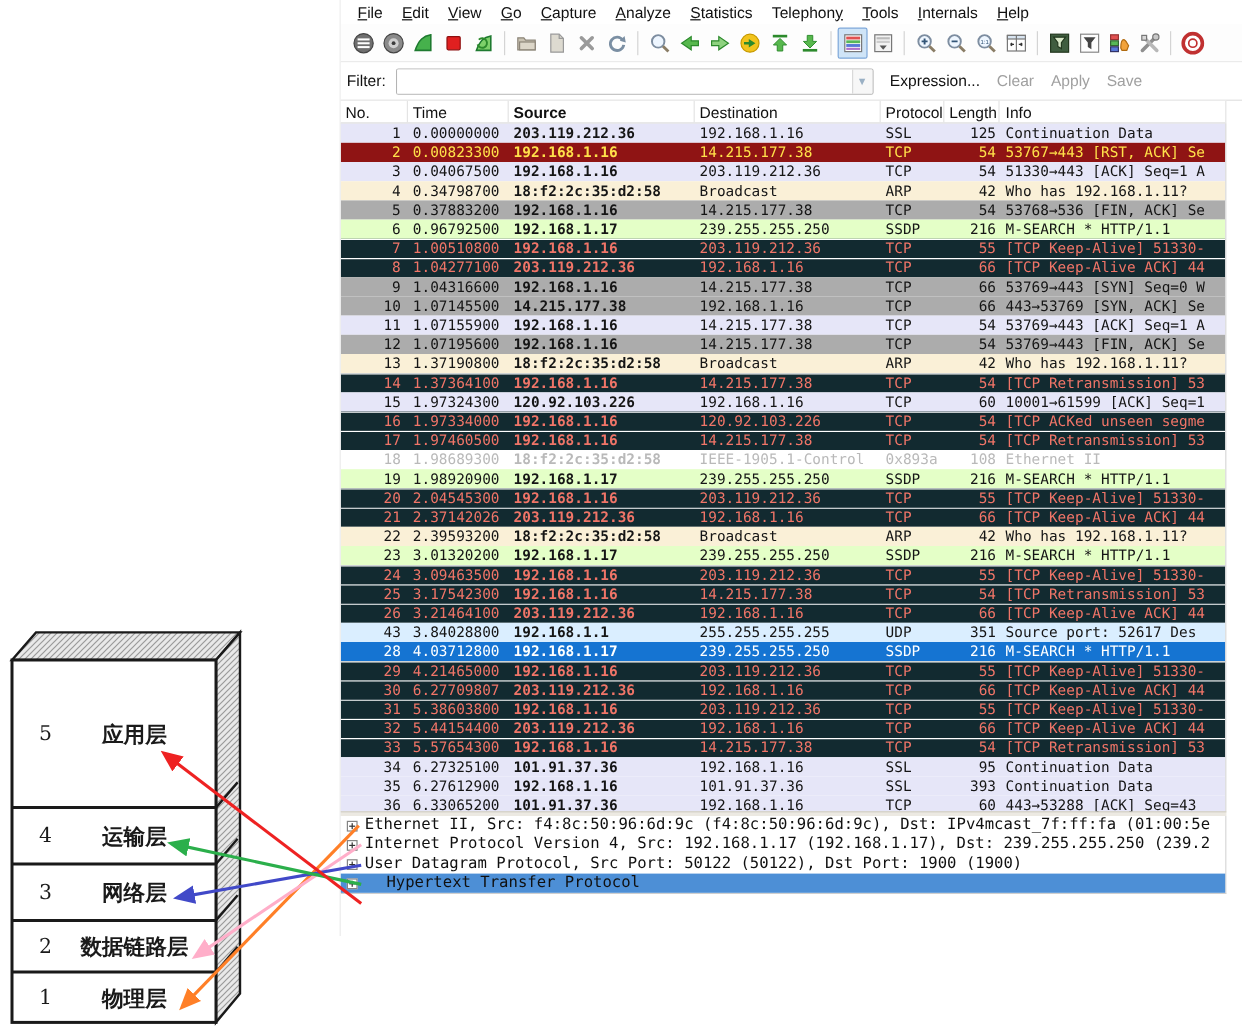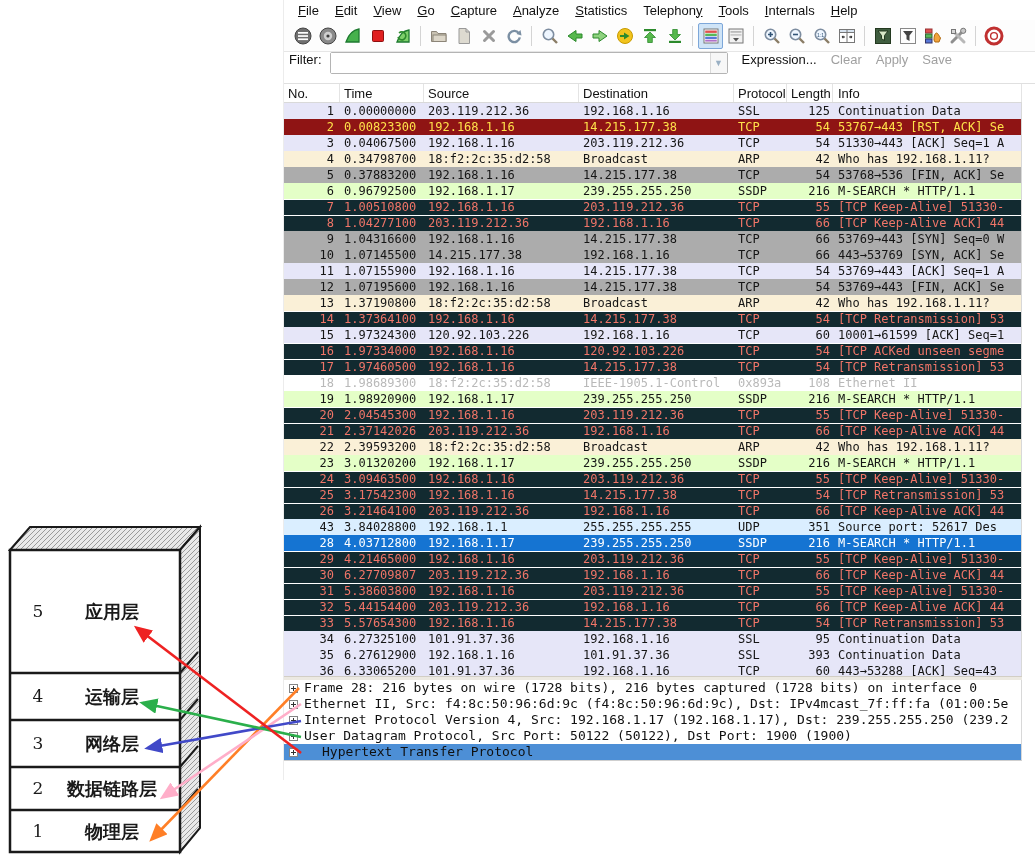--- a/index.html
+++ b/index.html
@@ -16,42 +16,42 @@
 
   
   .toolbar { height:32px; display:flex; align-items:center; padding-left:6px;
     background:#fdfdfd; border-bottom:1px solid #e6e6e6; }
   .tbtn { width:25px; height:26px; display:flex; align-items:center; justify-content:center;
     border:1px solid transparent; border-radius:2px; flex:0 0 auto; }
   .tbtn.active { background:#cfe4f7; border-color:#7da7d9; }
   .tsep { width:1px; height:20px; background:#d4d4d4; margin:0 5px; flex:0 0 auto; }
 
   
-  .filterbar { height:32px; display:flex; align-items:flex-start; font-size:13px;
+  .filterbar { height:32px; display:flex; align-items:center; font-size:13px;
     border-bottom:1px solid #e0e0e0; background:#fff; }
   .filter-label { margin-left:5px; color:#111; }
   .filter-input-wrap { margin-left:8px; width:398px; height:22px; border:1px solid #b4b4b4;
     border-radius:2px; background:#fff; display:flex; }
   .filter-input { flex:1; border:0; outline:none; font-size:12px; padding:0 4px; }
   .filter-drop { width:17px; border-left:1px solid #d9d9d9; background:#f7f7f7;
     display:flex; align-items:center; justify-content:center; color:#9ab0c4; font-size:9px; }
   .filter-btn { margin-left:14px; color:#111; }
   .filter-btn.disabled { color:#a0a0a0; }
 
   
   .plist-header { display:flex; height:19px; font-size:13px; color:#111;
     border-bottom:1px solid #d9d9d9; background:#fff; width:738px; }
   .plist-header .cell { border-right:1px solid #e4e4e4; padding-top:2px; }
   .plist { width:738px; height:573px; overflow:hidden; border-right:1px solid #d8d8d8;
     font-family:"DejaVu Sans Mono", monospace; font-size:12px; }
   .prow { display:flex; height:16px; line-height:16px; white-space:nowrap; color:#151515; }
   .cell { overflow:hidden; white-space:nowrap; flex:0 0 auto; }
   .c-no   { width:56px; text-align:right; padding-right:6px; }
   .c-time { width:84px; padding-left:4px; }
-  .c-src  { width:155px; padding-left:4px; }
+  .c-src  { width:155px; padding-left:4px;font-weight:bold; }
   .c-dst  { width:155px; padding-left:4px; }
   .c-pro  { width:53px;  padding-left:4px; }
   .c-len  { width:46px;  text-align:right; padding-right:3px; }
   .c-info { flex:1 1 auto; padding-left:5px; }
   .prow.lav   { background:#e6e6f8; }
   .prow.arp   { background:#faf0d7; }
   .prow.gray  { background:#acacac; }
   .prow.green { background:#e4ffc7; }
   .prow.udp   { background:#daeeff; }
   .prow.rst   { background:#8f1414; color:#ffe14a; }
@@ -620,24 +620,20 @@
     <span class="cell c-dst">192.168.1.16</span>
     <span class="cell c-pro">TCP</span>
     <span class="cell c-len">60</span>
     <span class="cell c-info">443→53288 [ACK] Seq=43</span>
   </div>
     </div>
 
   <div class="splitter"></div>
 
   <div class="details" id="details">
-      <div class="drow">
-    <span class="expander"></span>
-    <span>Frame 28: 216 bytes on wire (1728 bits), 216 bytes captured (1728 bits) on interface 0</span>
-  </div>
       <div class="drow">
     <span class="expander"></span>
     <span>Ethernet II, Src: f4:8c:50:96:6d:9c (f4:8c:50:96:6d:9c), Dst: IPv4mcast_7f:ff:fa (01:00:5e</span>
   </div>
       <div class="drow">
     <span class="expander"></span>
     <span>Internet Protocol Version 4, Src: 192.168.1.17 (192.168.1.17), Dst: 239.255.255.250 (239.2</span>
   </div>
       <div class="drow">
     <span class="expander"></span>

